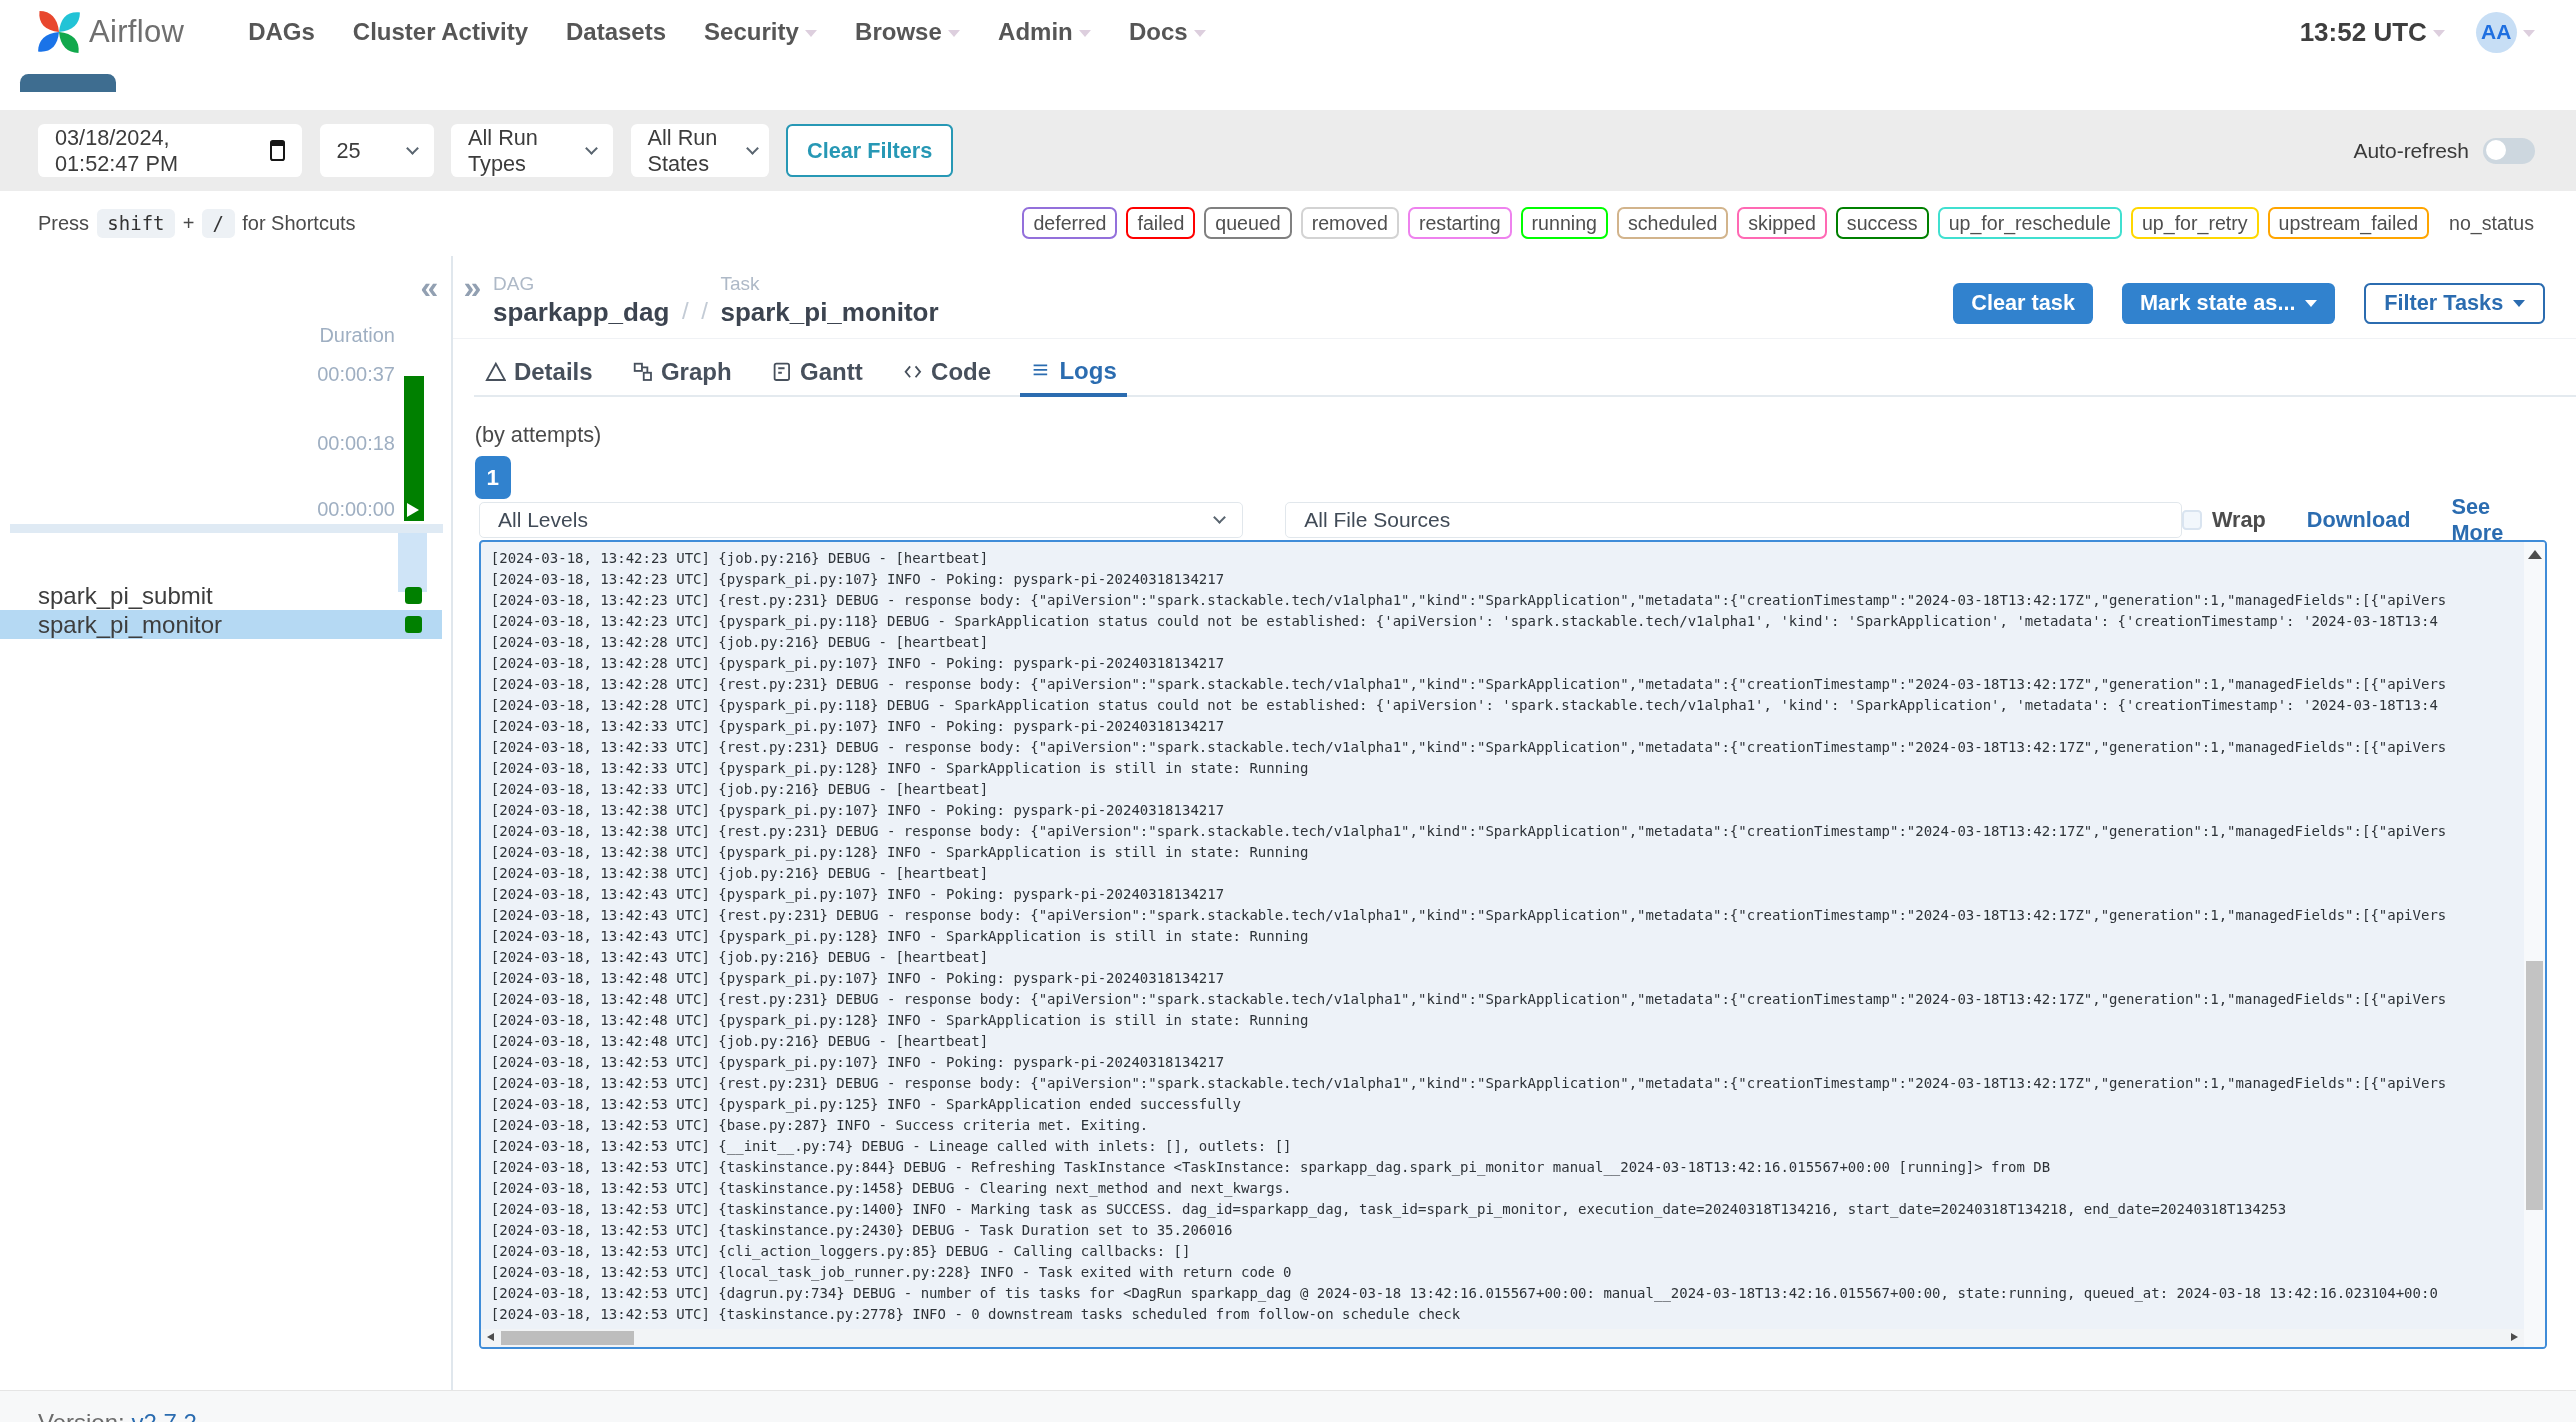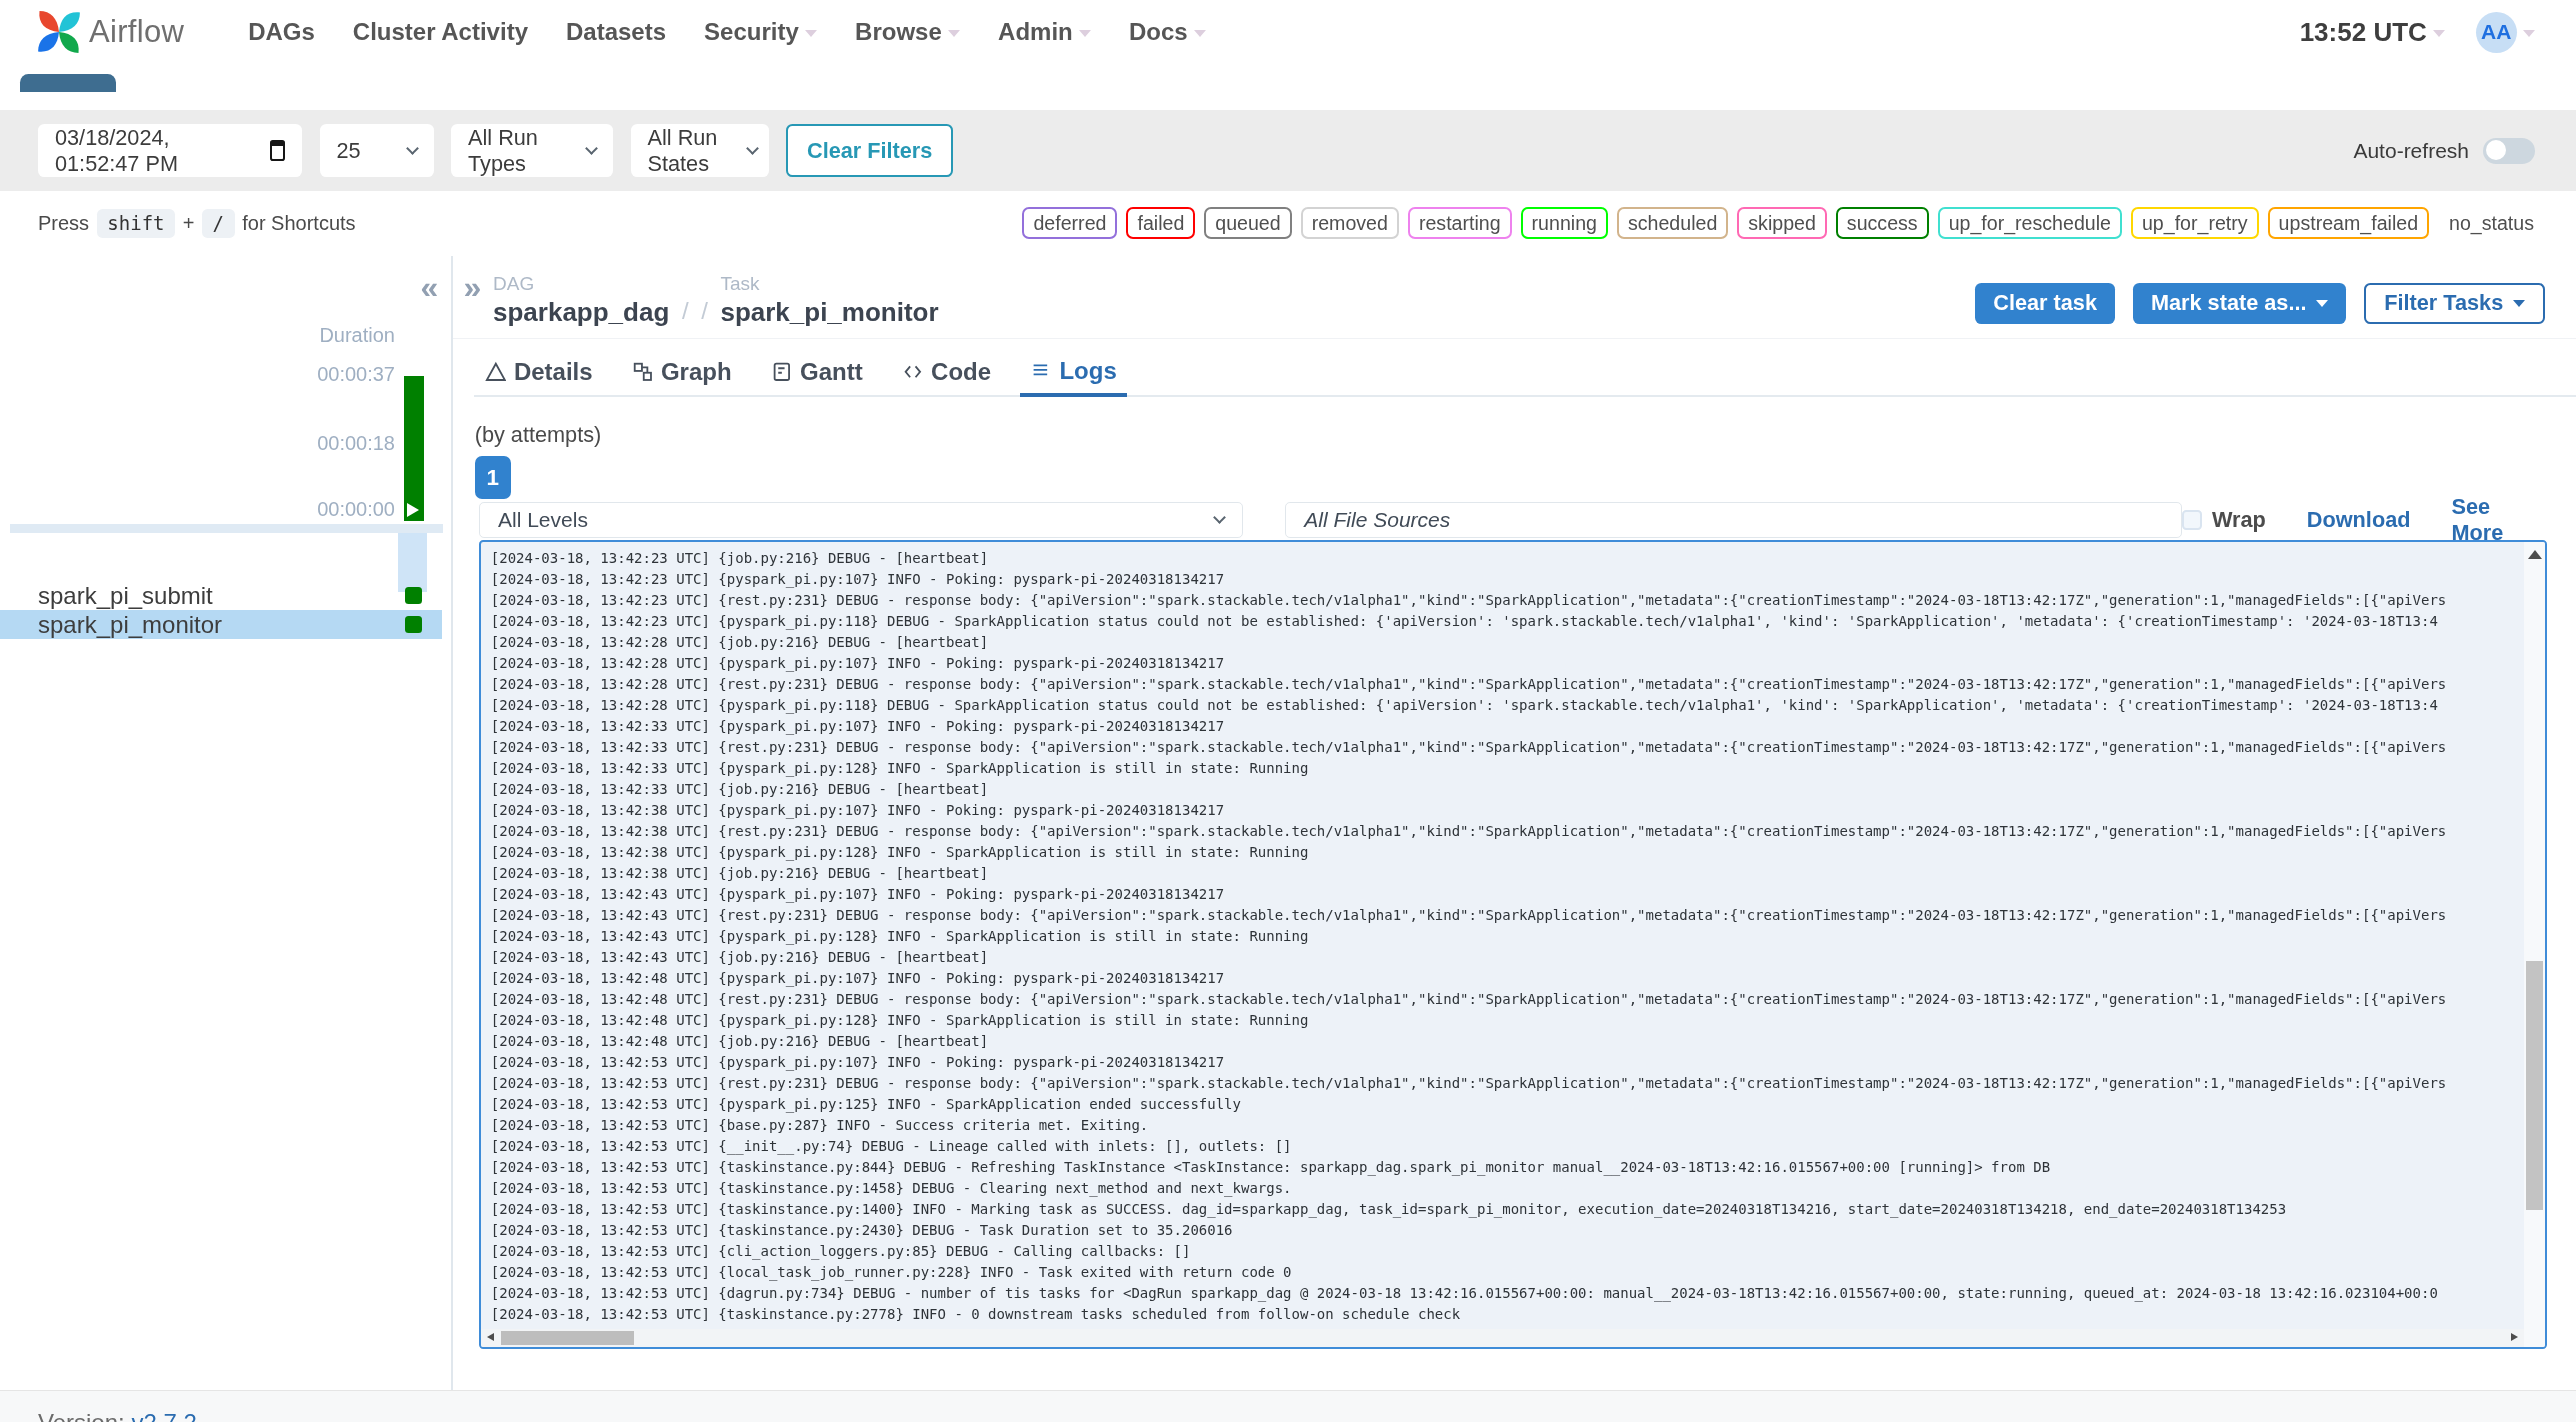--- a/index.html
+++ b/index.html
@@ -58,40 +58,40 @@
 
   
   .content{position:absolute;left:453px;top:0;right:0;bottom:0;}
   .expand{position:absolute;left:10.5px;top:15.4px;font-size:32px;font-weight:bold;color:#92a0b2;cursor:pointer;line-height:1;}
   .breadcrumb{position:absolute;left:40px;top:17px;display:flex;align-items:flex-end;gap:12.6px;}
   .crumb{display:flex;flex-direction:column;}
   .crumb .lbl{font-size:19px;color:#aeb9c7;margin-bottom:2.1px;}
   .crumb .val{font-size:26px;font-weight:bold;color:#3c4450;display:flex;align-items:center;}
   .crumb .val .runplay{width:0;height:0;border-left:14px solid #2e3742;border-top:8.4px solid transparent;border-bottom:8.4px solid transparent;margin-right:6.3px;}
   .bsep{font-size:24px;color:#c3cbd5;padding-bottom:3.5px;}
-  .actions{position:absolute;right:31px;top:26.5px;display:flex;gap:18px;}
+  .actions{position:absolute;right:31px;top:26.5px;display:flex;gap:29px;}
   .abtn{height:41px;border-radius:6.3px;font-size:21.7px;font-weight:bold;padding:0 18px;display:flex;align-items:center;gap:9.8px;cursor:pointer;border:none;}
   .abtn.primary{background:#3182ce;color:#fff;}
   .abtn.outline{background:#fff;border:2.1px solid #2b6cb0;color:#2b6cb0;}
   .caret-w{width:0;height:0;border-left:6.3px solid transparent;border-right:6.3px solid transparent;border-top:7.7px solid #fff;}
   .caret-b{width:0;height:0;border-left:6.3px solid transparent;border-right:6.3px solid transparent;border-top:7.7px solid #2b6cb0;}
   .hr1{position:absolute;left:0;right:0;top:82px;height:1.4px;background:#f0f2f5;}
 
   .tabs{position:absolute;left:21px;right:0;top:92px;height:49px;border-bottom:2.1px solid #e4eaef;display:flex;gap:18px;}
   .tab{display:flex;align-items:center;gap:7.7px;padding:0 10.5px;font-size:24px;font-weight:bold;color:#47505c;cursor:pointer;}
   .tab svg{width:21.7px;height:21.7px;stroke:currentColor;fill:none;stroke-width:2;}
   .tab.active{color:#2b6cb0;border-bottom:4.9px solid #2b6cb0;margin-bottom:-2.1px;}
 
   .byattempts{position:absolute;left:21.7px;top:166px;font-size:21.7px;color:#4a4a4a;}
   .attempt-btn{position:absolute;left:21.7px;top:200px;width:36px;height:43px;background:#3182ce;border-radius:7px;color:#fff;font-size:22.4px;font-weight:bold;display:flex;align-items:center;justify-content:center;cursor:pointer;border:none;}
 
   .logctrl{position:absolute;left:26px;right:29px;top:246px;height:36px;display:flex;align-items:center;}
   .lselect{background:#fff;border:1.4px solid #e1e7ec;border-radius:4.9px;height:36px;display:flex;align-items:center;justify-content:space-between;padding:0 18px;font-size:21px;color:#414b57;cursor:pointer;}
   .lsel1{width:771px;}
-  .lsel2{width:904px;margin-left:42px;font-style:italic;}
+  .lsel2{width:904px;margin-left:42px;}
   .wrapgrp{margin-left:auto;display:flex;align-items:center;}
   .checkbox{width:20px;height:20px;border:2.1px solid #d9e4f0;border-radius:4.2px;background:#f2f7fc;cursor:pointer;}
   .wrap-lbl{font-size:21.7px;font-weight:bold;color:#4c4c4c;margin-left:10.5px;}
   .loglink{font-size:21.7px;font-weight:bold;color:#2b6cb0;cursor:pointer;margin-left:41px;}
 
   .logpanel{position:absolute;left:26px;top:284px;width:2068px;height:809px;border:2.1px solid #3f8cd8;border-radius:4.2px;background:#edf2f8;overflow:hidden;}
   .log-scroll{position:absolute;left:9.8px;top:5.6px;right:25px;bottom:21px;overflow:hidden;}
   .log-line{font-family:"DejaVu Sans Mono","Liberation Mono",monospace;font-size:14px;line-height:21px;white-space:pre;color:#2e3338;}
   .vscroll{position:absolute;right:0;top:0;bottom:0;width:21px;background:#f7f9fb;}
   .vscroll .uparrow{width:0;height:0;border-left:7px solid transparent;border-right:7px solid transparent;border-bottom:9px solid #4d4d4d;margin:8.4px auto 0 auto;}

